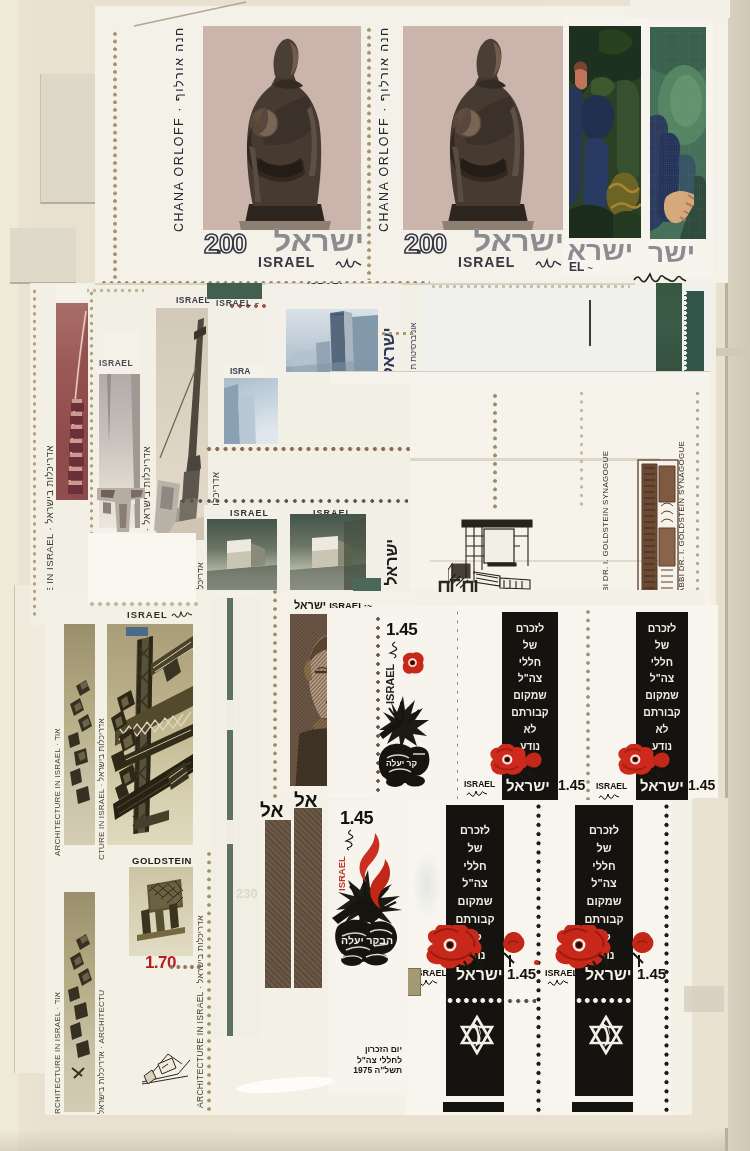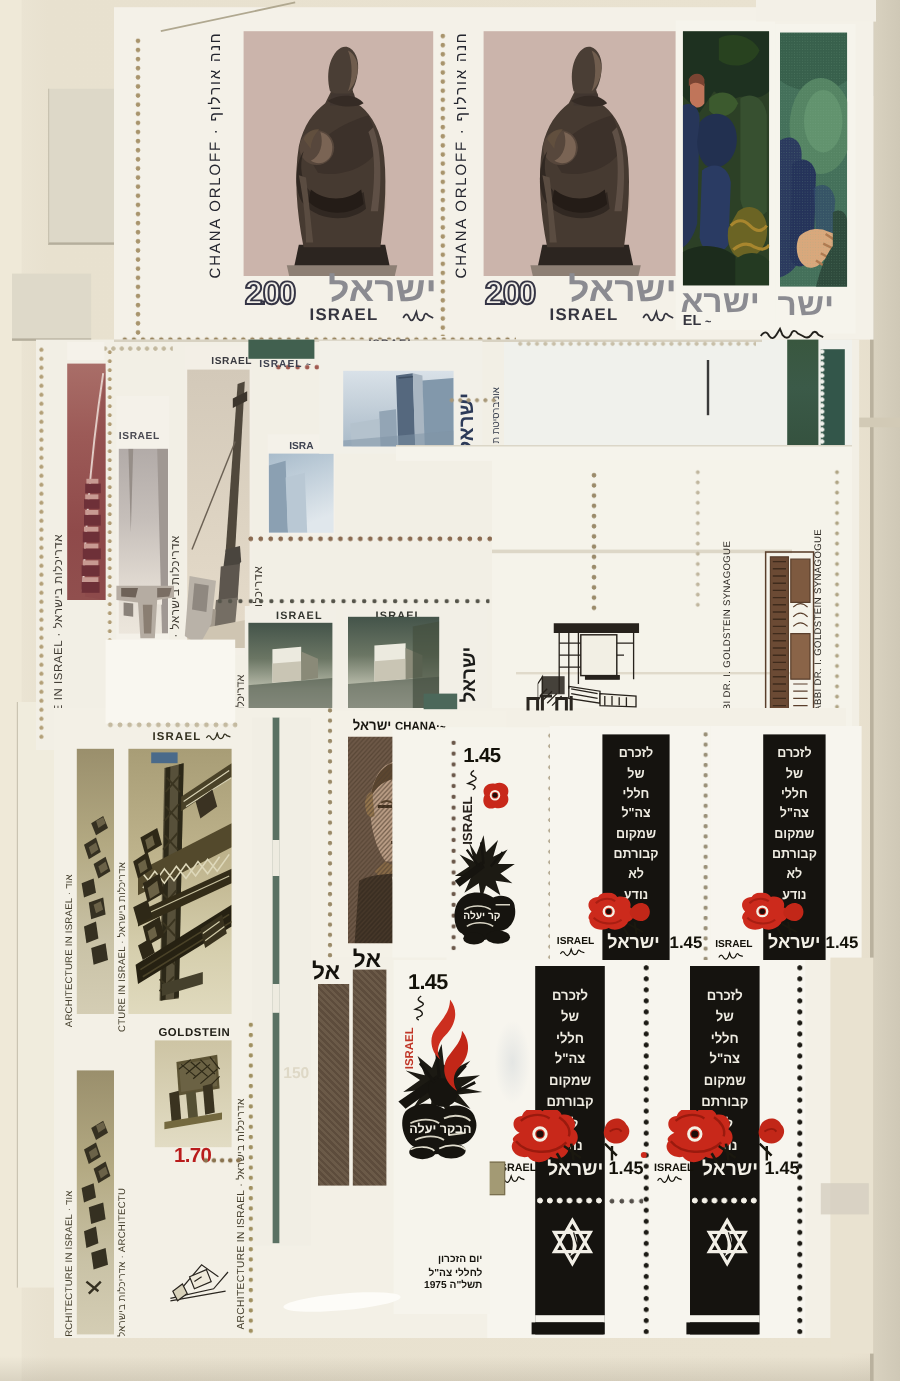--- a/index.html
+++ b/index.html
@@ -225,21 +225,21 @@
 <path d="M2 196 L24 200 L22 228 L2 226 Z" fill="#a39a8d"></path>
 <path d="M0 218 L52 208 L52 232 L0 232 Z" fill="#cfc5b2"></path>
 <path d="M4 150 L40 60" stroke="#6b6154" stroke-width="1.2"></path>
 </svg>
 
 <div class="a vt" style="left:210px;top:300px;width:13px;height:250px;font-size:9.5px;letter-spacing:0.5px;color:#3d3830;overflow:hidden;">אדריכלות בישראל</div>
 
 <div class="a" style="left:207px;top:283px;width:55px;height:16px;background:#41604f;"></div>
 
 <div class="a" style="left:223px;top:362px;width:56px;height:84px;background:#f4f1e9;"></div>
-<div class="a" style="left:241px;top:366px;width:40px;height:12px;font-size:8.5px;font-weight:bold;color:#3e4250;">ISRA</div>
+<div class="a" style="left:230px;top:366px;width:40px;height:12px;font-size:8.5px;font-weight:bold;color:#3e4250;">ISRA</div>
 <div class="a" style="left:224px;top:378px;width:54px;height:66px;background:linear-gradient(160deg,#a9bccb 0,#c2d0db 30px,#e0e7ec 66px);"></div>
 <svg class="a" style="left:224px;top:378px;" width="54" height="66" viewBox="0 0 54 66">
 <path d="M0 10 L14 6 L16 66 L0 66 Z" fill="#8ba0b2"></path>
 <path d="M14 20 L30 16 L32 66 L16 66 Z" fill="#b9c8d4"></path>
 </svg>
 
 <div class="a" style="left:307px;top:281px;width:90px;height:12px;font-size:9px;font-weight:bold;color:#2e2e36;letter-spacing:1px;">ISRAEL </div>
 
 <div class="a" style="left:589px;top:300px;width:2px;height:46px;background:#3a3a3a;"></div>
 
@@ -481,30 +481,30 @@
 <g stroke="#2a2620" stroke-width="1" fill="none">
 <path d="M4 42 L40 34 L52 20 M8 40 L30 14 L44 24"></path>
 <path d="M20 24 L34 18 L38 28 L24 34 Z" fill="#efeadb"></path>
 <path d="M24 28 L30 24 M4 44 L50 36"></path>
 <path d="M6 36 L14 30 L18 38 L10 44 Z" fill="#d8d2ba"></path>
 </g>
 </svg>
 
 <div class="a" style="left:205px;top:850px;width:8px;height:262px;background:radial-gradient(circle at 4px 4px,#a09060 1.5px,rgba(0,0,0,0) 2.1px);background-size:8px 8.5px;"></div>
 
-<div class="a" style="left:236px;top:886px;width:26px;height:18px;font-size:13px;font-weight:bold;color:#ded8c6;">150</div>
+<div class="a" style="left:236px;top:886px;width:26px;height:18px;font-size:13px;font-weight:bold;color:#ded8c6;">230</div>
 
 <div class="a" style="left:353px;top:578px;width:28px;height:13px;background:#4c685a;"></div>
 
 <svg class="a" style="left:438px;top:578px;" width="42" height="16" viewBox="0 0 42 16">
       <path d="M2 14 L2 4 L10 4 L10 14 M14 14 L14 2 L22 2 M26 14 L26 4 L34 4 L34 14 M38 14 L38 2" stroke="#2a2620" stroke-width="2.5" fill="none"></path>
     </svg>
 
 <div class="a" style="left:272px;top:592px;width:150px;height:206px;background:#f4f1e7;"></div>
-<div class="a" style="left:294px;top:599px;width:126px;height:14px;font-size:11px;font-weight:bold;color:#17150f;transform:scaleY(1.05);">ישראל <span style="font-size:9.5px;">CHANA·</span><span style="font-size:8px;">~</span></div>
+<div class="a" style="left:294px;top:599px;width:126px;height:14px;font-size:11px;font-weight:bold;color:#17150f;transform:scaleY(1.05);">ישראל <span style="font-size:9.5px;">ISRAEL·</span><span style="font-size:8px;">~</span></div>
 <div class="a" style="left:290px;top:614px;width:92px;height:172px;background:#6b5645;"></div>
 <svg class="a" style="left:290px;top:614px;" width="92" height="172" viewBox="0 0 100 172" preserveAspectRatio="none">
 <defs>
         <pattern id="hatch" width="4" height="4" patternUnits="userSpaceOnUse">
           <path d="M0 4 L4 0 M-1 1 L1 -1 M3 5 L5 3" stroke="#4f3e2e" stroke-width="1.1"></path>
         </pattern>
       </defs>
 <rect width="100" height="172" fill="#6e5948"></rect>
 <path d="M20 58 C20 34 32 20 47 20 C62 20 74 34 74 58 C74 78 68 94 60 104 L34 104 C26 94 20 76 20 58 Z" fill="#bda088"></path>
 <path d="M20 52 C23 32 33 21 47 21 C61 21 71 32 74 52 C68 40 60 35 47 35 C34 35 25 41 20 52 Z" fill="#5c462f"></path>

